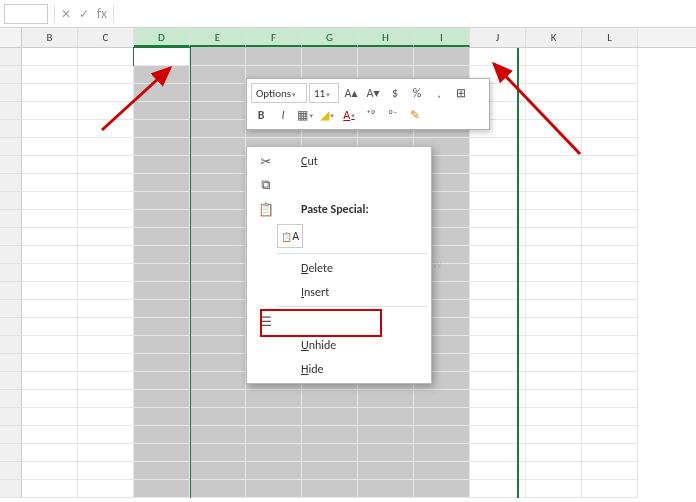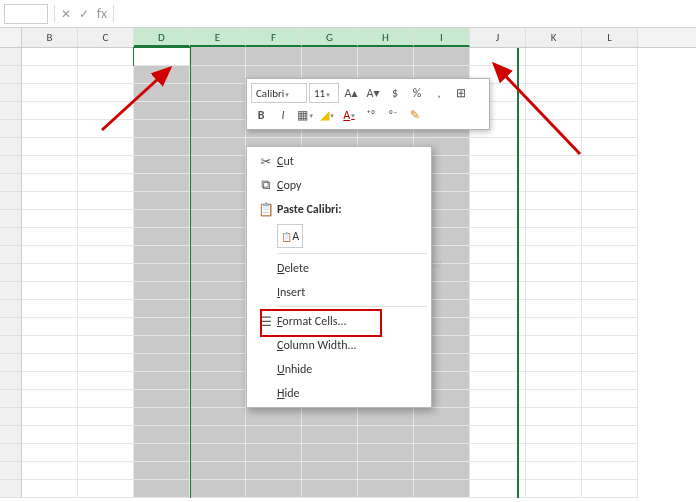--- a/index.html
+++ b/index.html
@@ -36,21 +36,21 @@
   .mt-combo { border: 1px solid #ccc; height: 20px; display: flex; align-items: center; padding: 0 4px; font-size: 11px; background:#fff; }
   .mt-combo.font { width: 56px; }
   .mt-combo.size { width: 30px; }
   .mt-btn { width: 20px; height: 20px; display: flex; align-items: center; justify-content: center; font-size: 12px; color: #555; border:1px solid transparent; }
   .mt-dd::after { content:"▾"; font-size:7px; color:#888; margin-left:1px; }
 
   
   .context-menu { position: absolute; left: 246px; top: 146px; width: 186px; background: #fff; border: 1px solid #b8b8b8; box-shadow: 2px 3px 8px rgba(0,0,0,0.3); padding: 2px 0; }
   .cm-item { display: flex; align-items: center; height: 24px; padding: 0 8px 0 8px; font-size: 12px; color: #333; }
   .cm-icon { width: 22px; display: flex; align-items: center; justify-content: center; font-size: 13px; color: #555; }
-  .cm-label { flex: 1; }
+  .cm-label { flex: 1; margin-left: 24px; }
   .cm-label u { text-decoration: underline; }
   .cm-paste-opts { padding-left: 30px; height: 30px; display:flex; align-items:center; }
   .paste-btn { width:26px; height:24px; border:1px solid #ccc; display:flex; align-items:center; justify-content:center; font-size:12px; margin-right:4px; background:#fff; }
   .cm-sep { height:1px; background:#e0e0e0; margin:2px 4px 2px 30px; }
   .cm-highlight { position:absolute; border:2px solid #d00000; left:260px; top:309px; width:122px; height:28px; pointer-events:none; }
 
   
   .arrow { position:absolute; pointer-events:none; }
   .arrow svg { overflow:visible; }
 
@@ -440,21 +440,21 @@
     <div class="sel-border-r"></div>
     <div class="sel-border-l"></div>
   </div>
 
 <div class="watermark">TechnospotNet</div>
 <div class="wm2">#TSNW</div>
 
 <div class="mini-toolbar">
   <div class="mt-row">
     <div class="mt-combo font">
-        <span>Calibri</span>
+        <span>Options</span>
         <span class="mt-dd"></span>
       </div>
     <div class="mt-combo size">
         <span>11</span>
         <span class="mt-dd"></span>
       </div>
     <div class="mt-btn">A▴</div>
     <div class="mt-btn">A▾</div>
     <div class="mt-btn">$</div>
     <div class="mt-btn">%</div>
@@ -473,49 +473,43 @@
   </div>
 </div>
 
 <div class="context-menu">
   <div class="cm-item">
     <span class="cm-icon">✂</span>
     <span class="cm-label"><span><u>C</u>ut</span></span>
   </div>
   <div class="cm-item">
     <span class="cm-icon">⧉</span>
-    <span class="cm-label"><span><u>C</u>opy</span></span>
   </div>
   <div class="cm-item">
     <span class="cm-icon">📋</span>
-    <span class="cm-label" style="font-weight:700"><span>Paste Calibri:</span></span>
+    <span class="cm-label" style="font-weight:700"><span>Paste Special:</span></span>
   </div>
   <div class="cm-paste-opts">
     <div class="paste-btn">
         <span style="font-size:9px">📋</span>
         <span>A</span>
       </div>
   </div>
   <div class="cm-sep"></div>
   <div class="cm-item">
     <span class="cm-icon"></span>
     <span class="cm-label"><span><u>D</u>elete</span></span>
   </div>
   <div class="cm-item">
     <span class="cm-icon"></span>
     <span class="cm-label"><span><u>I</u>nsert</span></span>
   </div>
   <div class="cm-sep"></div>
   <div class="cm-item">
     <span class="cm-icon">☰</span>
-    <span class="cm-label"><span><u>F</u>ormat Cells...</span></span>
-  </div>
-  <div class="cm-item">
-    <span class="cm-icon"></span>
-    <span class="cm-label"><span><u>C</u>olumn Width...</span></span>
   </div>
   <div class="cm-item">
     <span class="cm-icon"></span>
     <span class="cm-label"><span><u>U</u>nhide</span></span>
   </div>
   <div class="cm-item">
     <span class="cm-icon"></span>
     <span class="cm-label"><span><u>H</u>ide</span></span>
   </div>
 </div>

